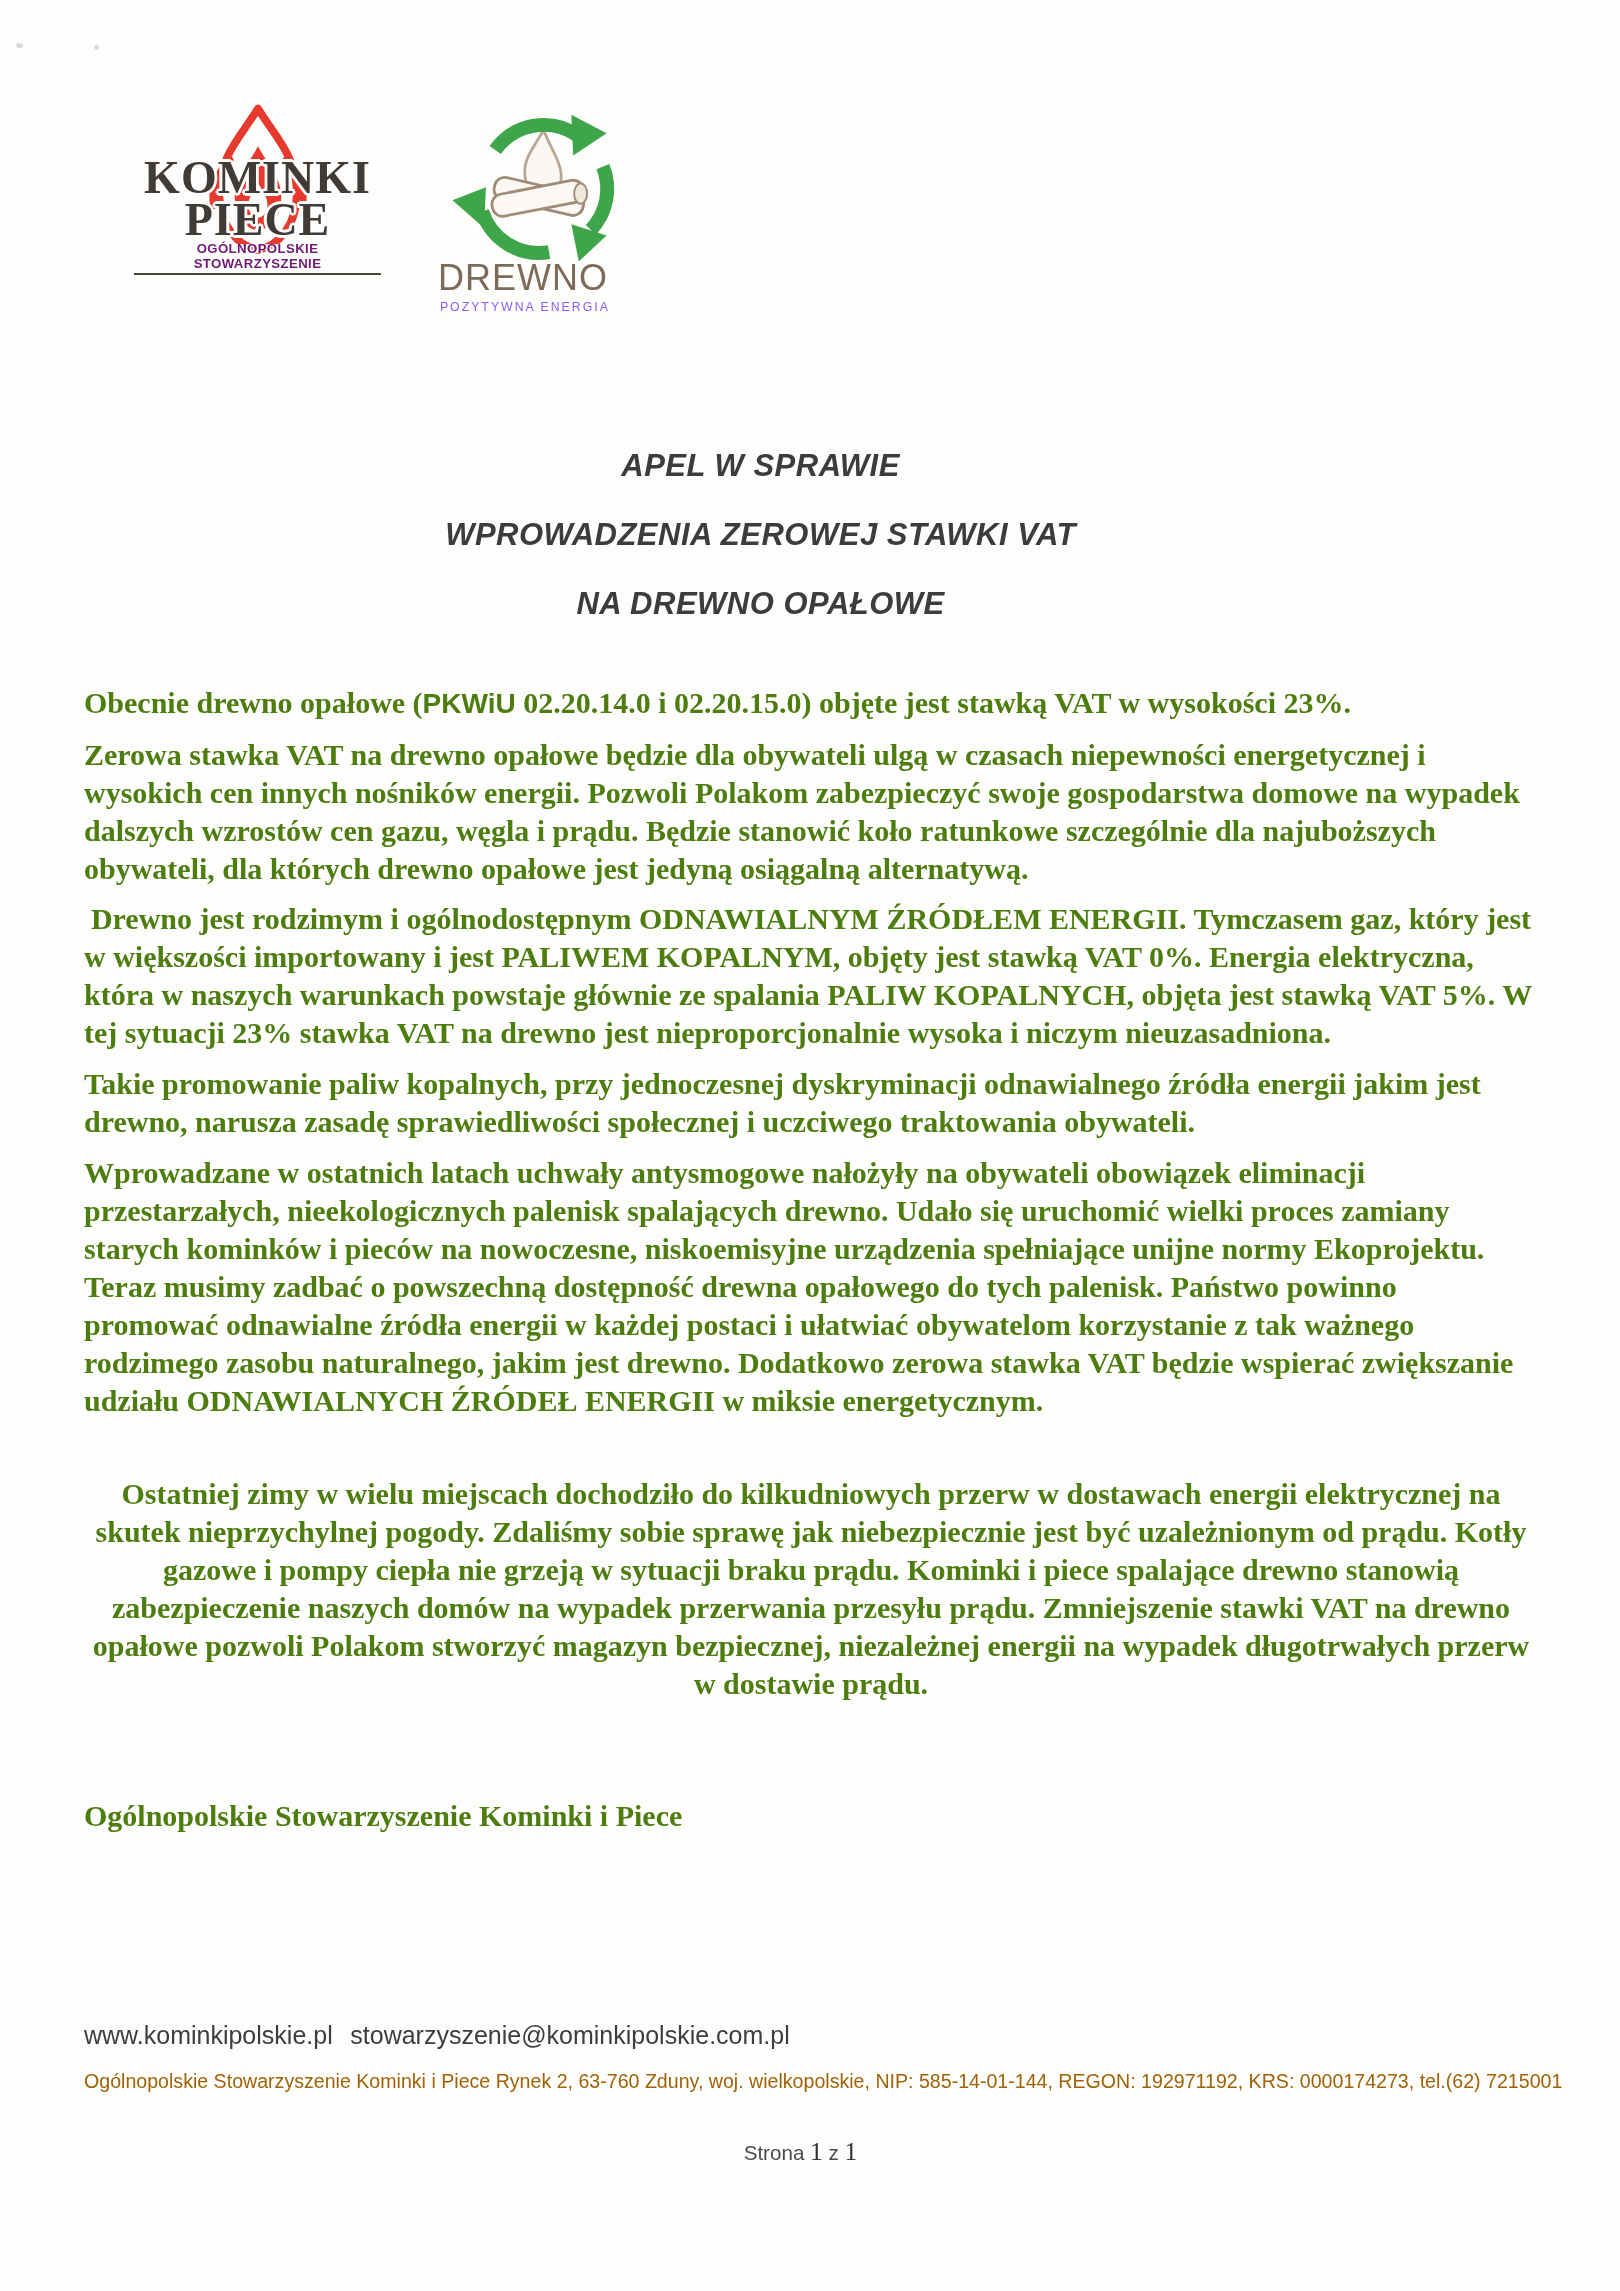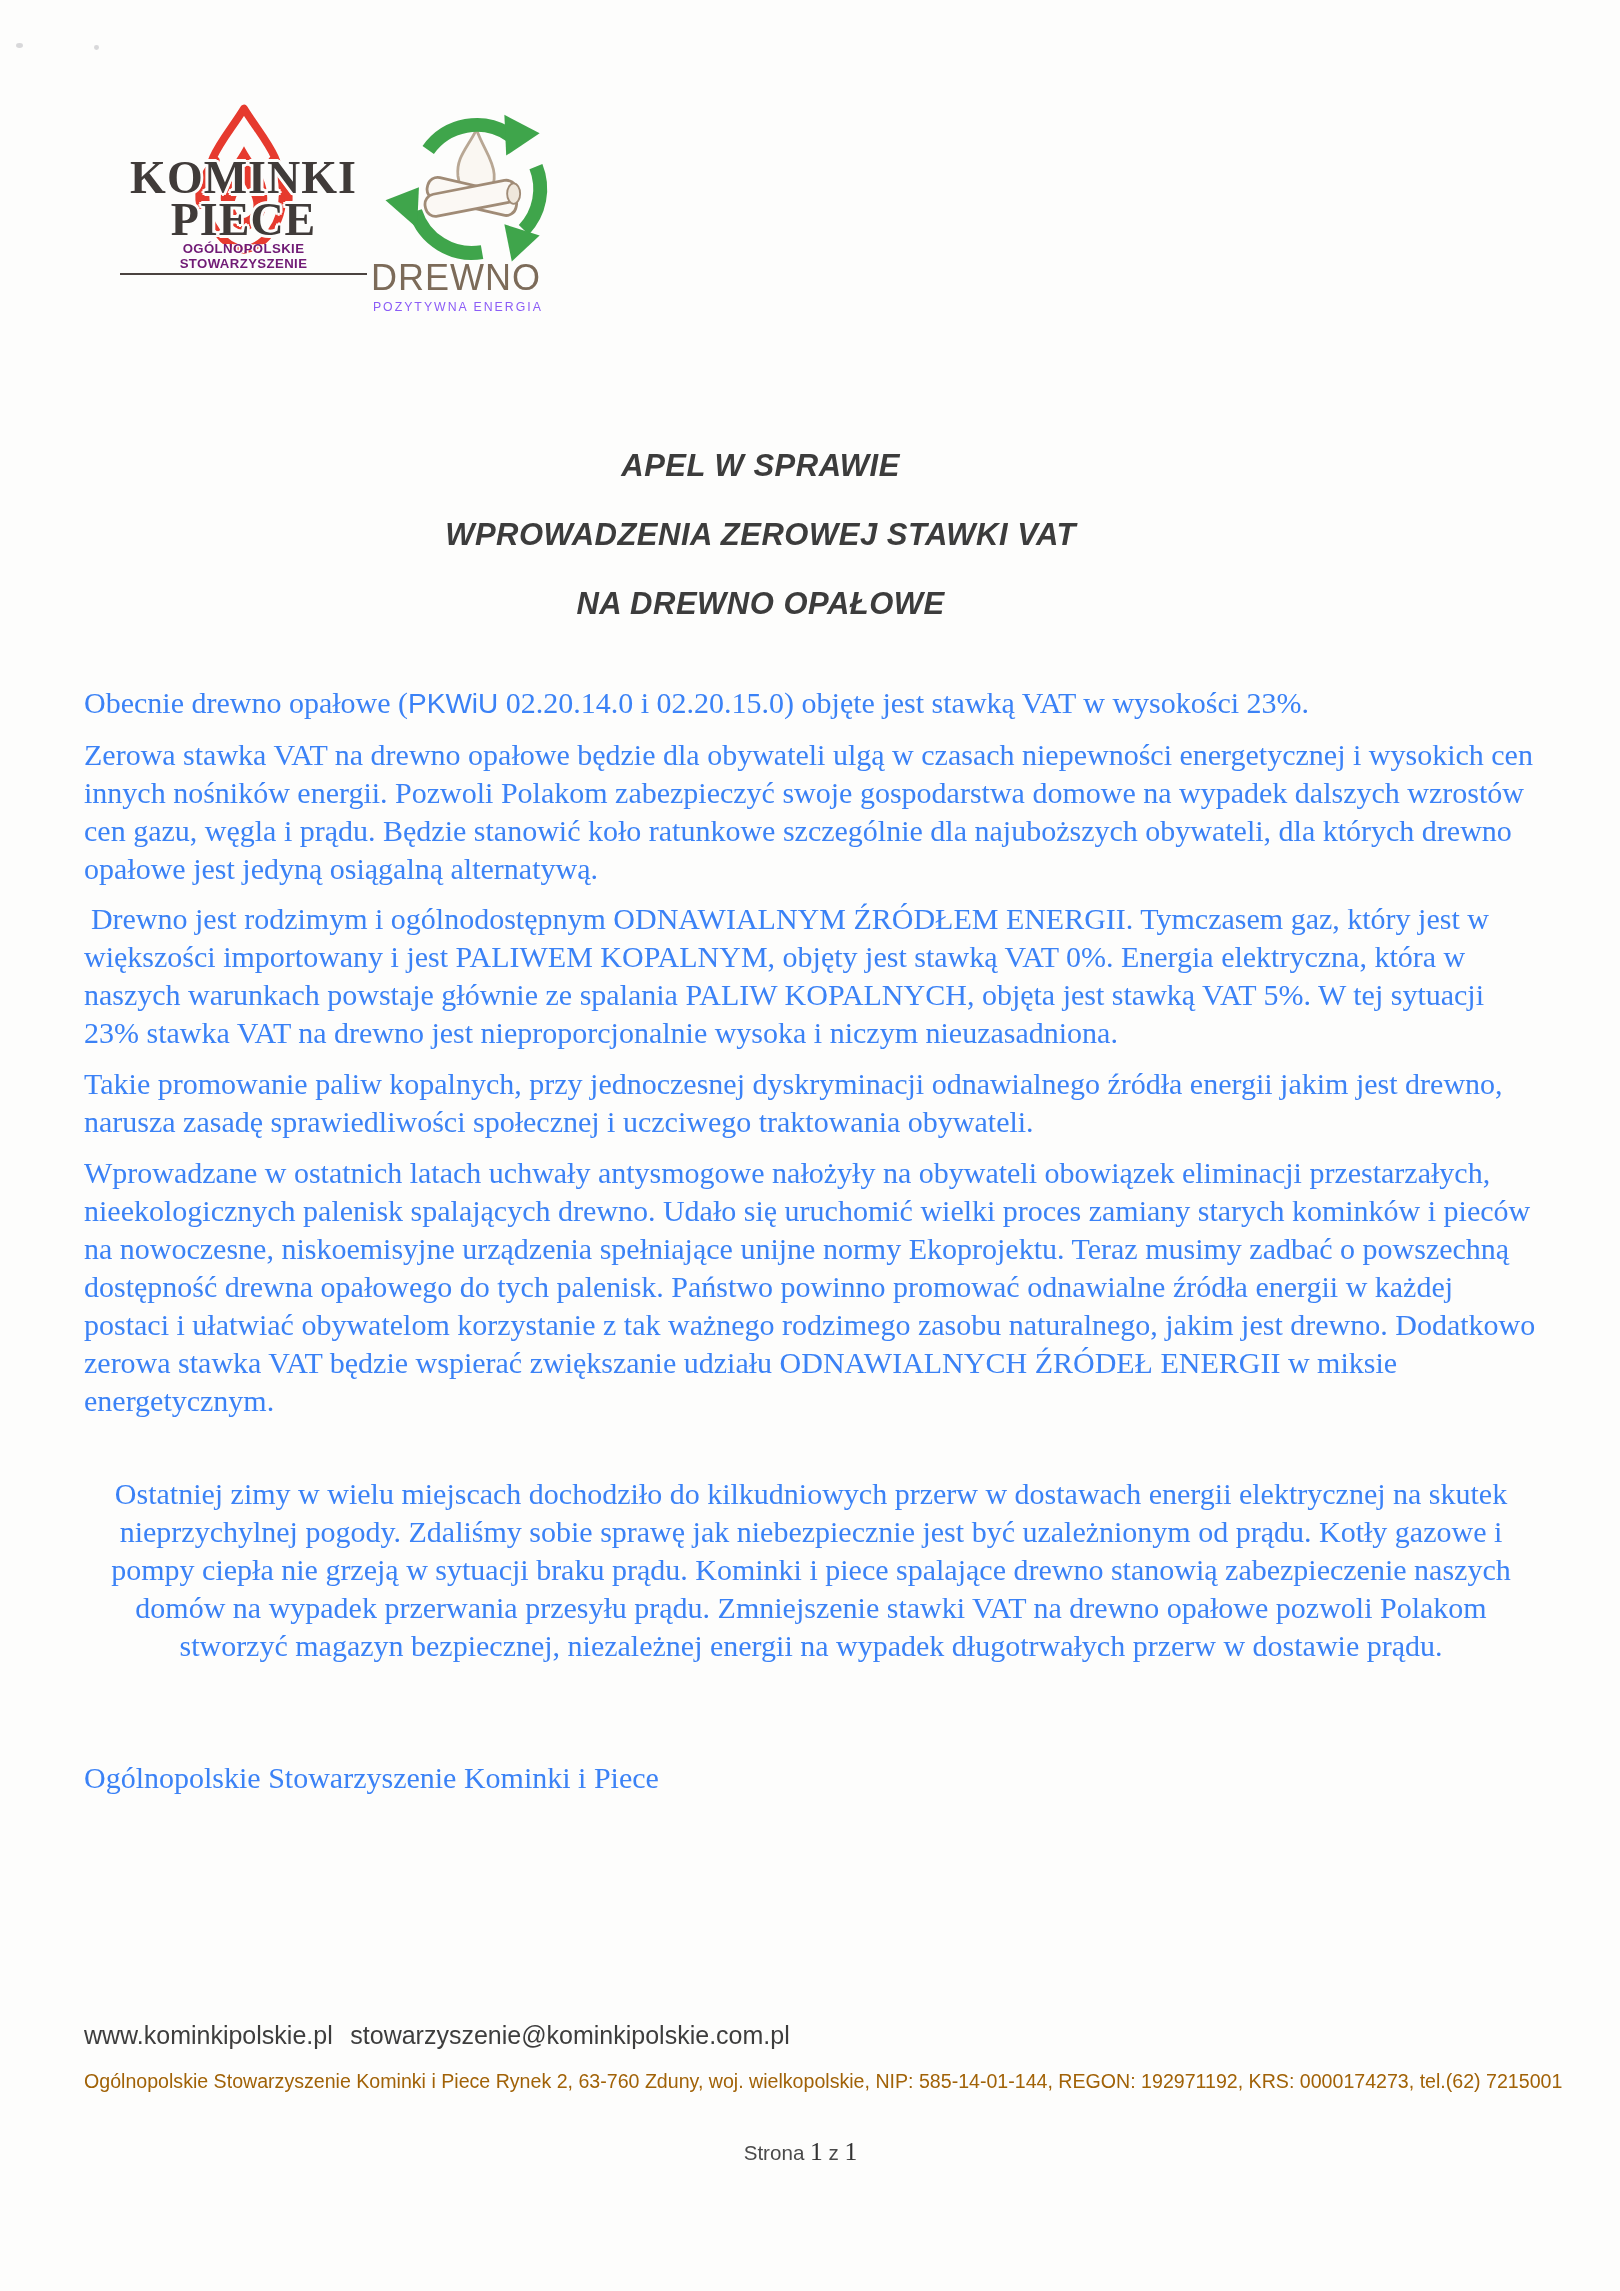--- a/index.html
+++ b/index.html
@@ -13,21 +13,21 @@
     font-family: "Liberation Serif", serif;
     color: #1a1a1a;
   }
 
   
   .speck { position: absolute; background: #b9b9bd; border-radius: 50%; opacity: .55; }
   .speck.s1 { left: 15.7px; top: 43px; width: 6.9px; height: 4.9px; }
   .speck.s2 { left: 94px; top: 45px; width: 4.9px; height: 4.9px; }
 
   
-  .letterhead { position: absolute; top: 98px; left: 120px; display: flex; }
+  .letterhead { position: absolute; top: 98px; left: 134px; display: flex; gap: 53px; }
 
   .logo-kominki { position: relative; width: 247px; padding-top: 59px; text-align: center; }
   .logo-kominki .flame-svg { position: absolute; top: 2px; left: 50%; transform: translateX(-50%); }
   .lk-text { position: relative; z-index: 2; }
   .lk-big {
     font-family: "Liberation Serif", serif;
     font-weight: bold;
     font-size: 46px;
     line-height: 42px;
     letter-spacing: 1px;
@@ -76,21 +76,22 @@
     letter-spacing: 0.5px;
     font-style: italic;
   }
 
   
   .content { position: absolute; top: 684px; left: 84px; width: 1454px; }
   .content p {
     margin: 0 0 12.7px 0;
     font-size: 30px;
     line-height: 38px;
-    color: #3b82f6;
+    color: #4d7c0f;
+    font-weight: bold;
   }
   .content .sans-inline { font-family: "Liberation Sans", sans-serif; font-size: 28px; }
   .indent-sm { text-indent: 6.9px; }
   .gap-before { margin-top: 55px !important; text-align: center; }
   .signature { margin-top: 94px !important; }
 
   
   .contact-line {
     position: absolute; top: 2021px; left: 84px;
     font-family: "Liberation Sans", sans-serif;

